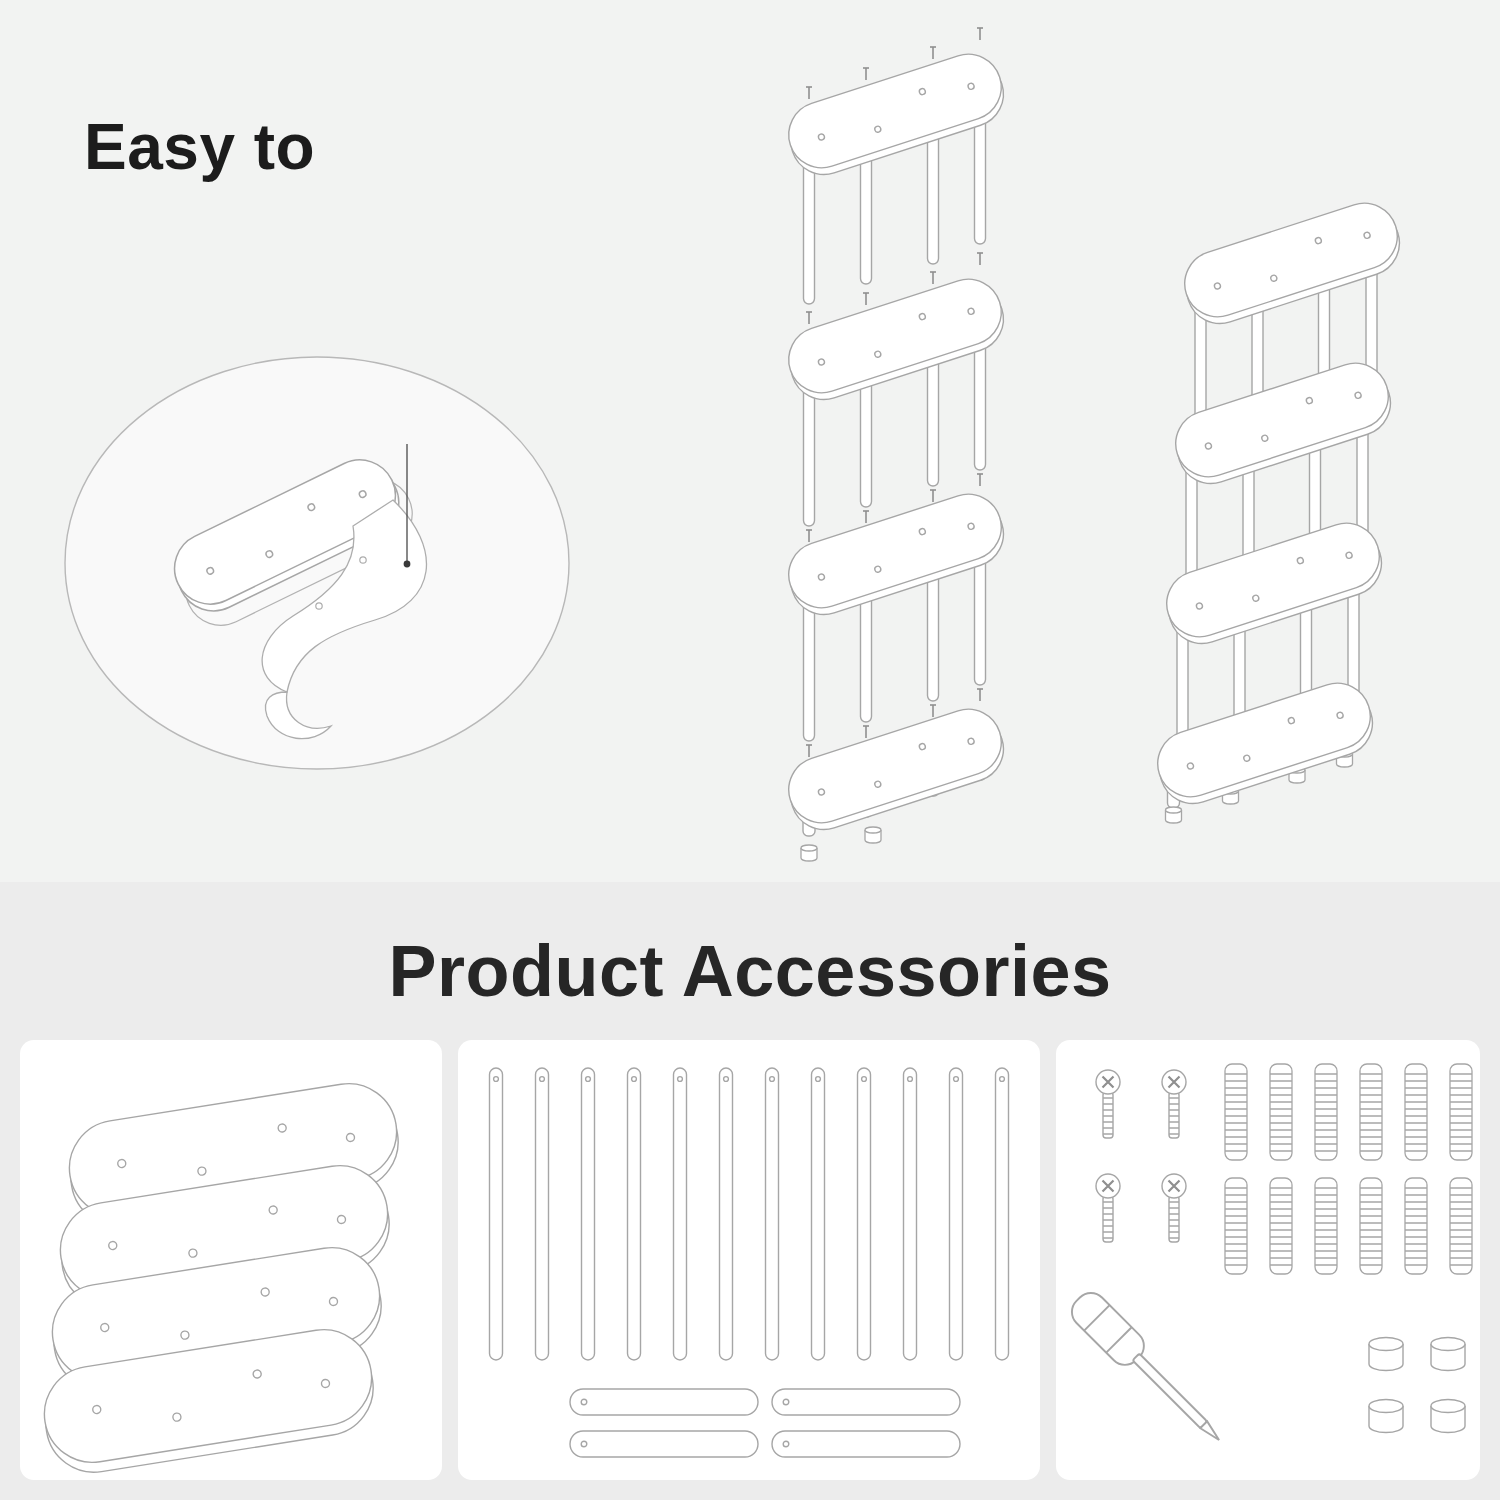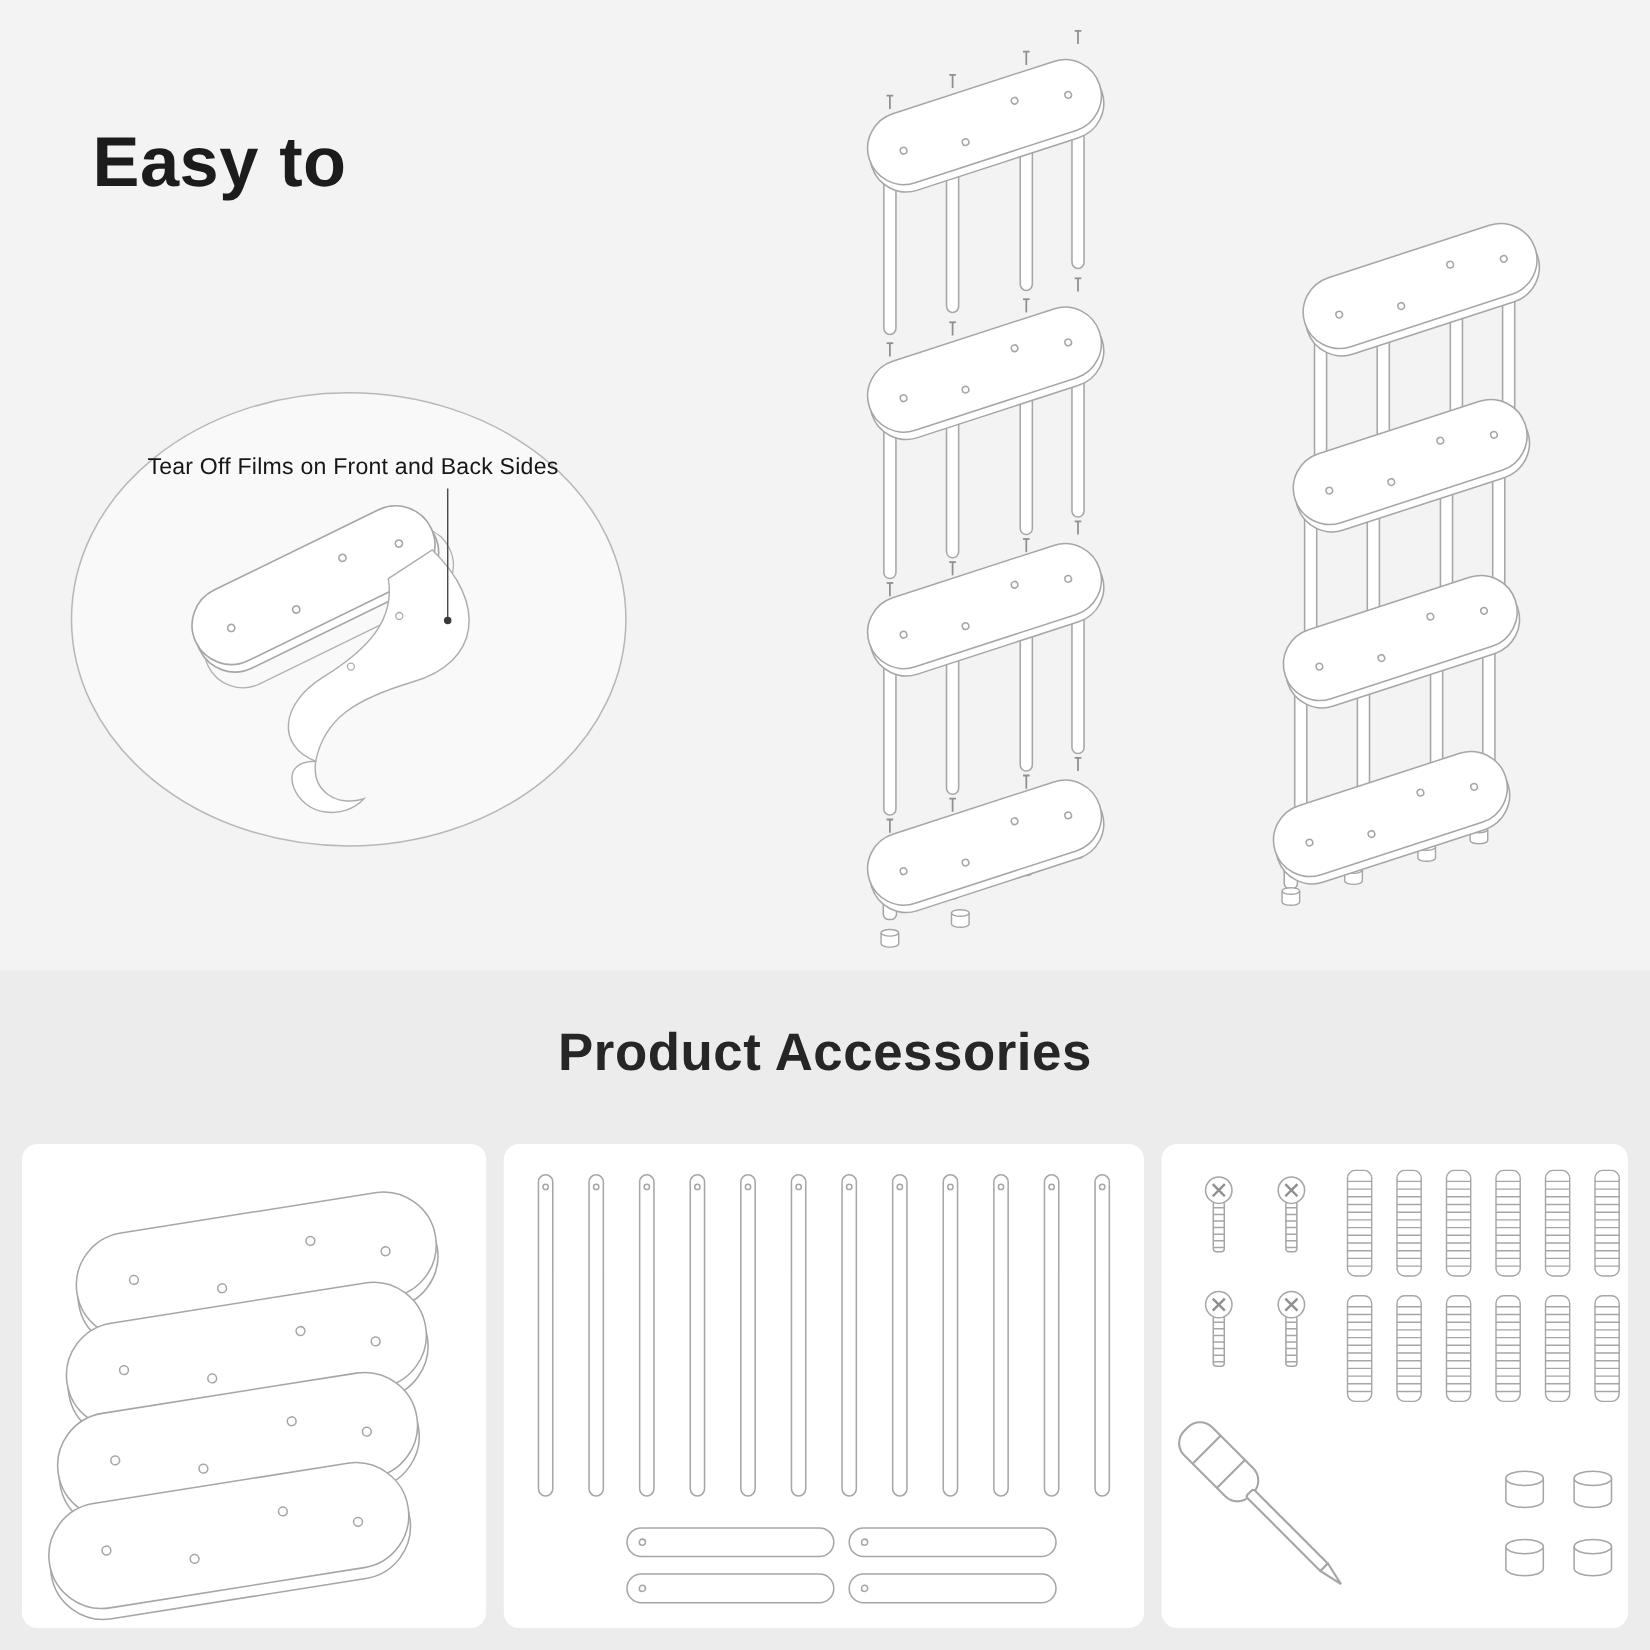--- a/index.html
+++ b/index.html
@@ -9,21 +9,21 @@
   }
   .section-top{position:absolute;left:0;top:0;width:1500px;height:882px;background:#f2f3f2;}
   .section-bottom{position:absolute;left:0;top:882px;width:1500px;height:618px;background:#ececec;}
   .headline{
     position:absolute;left:84px;top:110px;z-index:2;
     font-size:64px;font-weight:700;color:#1c1c1c;line-height:1.18;letter-spacing:0.5px;
   }
   .headline span{display:block;}
   .acc-title{
     position:absolute;left:0;top:930px;width:1500px;z-index:2;
-    text-align:center;font-size:48px;font-weight:700;color:#262626;letter-spacing:0.5px;
+    text-align:center;font-size:72px;font-weight:700;color:#262626;letter-spacing:0.5px;
   }
   .panel{position:absolute;top:1040px;height:440px;background:#ffffff;border-radius:14px;}
   .panel-left{left:20px;width:422px;}
   .panel-mid{left:458px;width:582px;}
   .panel-right{left:1056px;width:424px;}
   .callout{
     position:absolute;left:134px;top:413px;width:420px;z-index:3;
     font-size:21px;color:#161616;letter-spacing:0.2px;
   }
   svg.art{position:absolute;z-index:1;}
@@ -115,21 +115,20 @@
       <use href="#board" transform="translate(228,184) rotate(-26) scale(1.08)"></use>
 
       <path d="M336,152 C386,200 380,254 318,272 C268,287 238,304 230,344 C194,330 198,292 236,268 C280,241 302,214 296,178 Z" fill="#ffffff" stroke="#adadad" stroke-width="1.3"></path>
       <path d="M230,344 C226,372 250,386 274,378 C256,398 220,394 210,368 C204,350 216,344 230,344 Z" fill="#ffffff" stroke="#adadad" stroke-width="1.3"></path>
       <circle cx="306" cy="212" r="3.2" fill="#ffffff" stroke="#adadad" stroke-width="1.2"></circle>
       <circle cx="262" cy="258" r="3.2" fill="#ffffff" stroke="#adadad" stroke-width="1.2"></circle>
 
       <path d="M350,96 V213" fill="none" stroke="#4a4a4a" stroke-width="1.3"></path>
       <circle cx="350" cy="216" r="3.4" fill="#3a3a3a"></circle>
     </svg>
-    <div class="callout">Tear Off Films on Front and Back Sides</div>
 
     <svg class="art" style="left:690px;top:6px;" width="440" height="872" viewBox="0 0 440 872">
       <g>
         <use href="#pole150" transform="translate(119,148)"></use>
         <use href="#pole150" transform="translate(176,128)"></use>
         <use href="#pole150" transform="translate(243,108)"></use>
         <use href="#pole150" transform="translate(290,88)"></use>
         <use href="#pole150" transform="translate(119,370)"></use>
         <use href="#pole150" transform="translate(176,351)"></use>
         <use href="#pole150" transform="translate(243,330)"></use>

